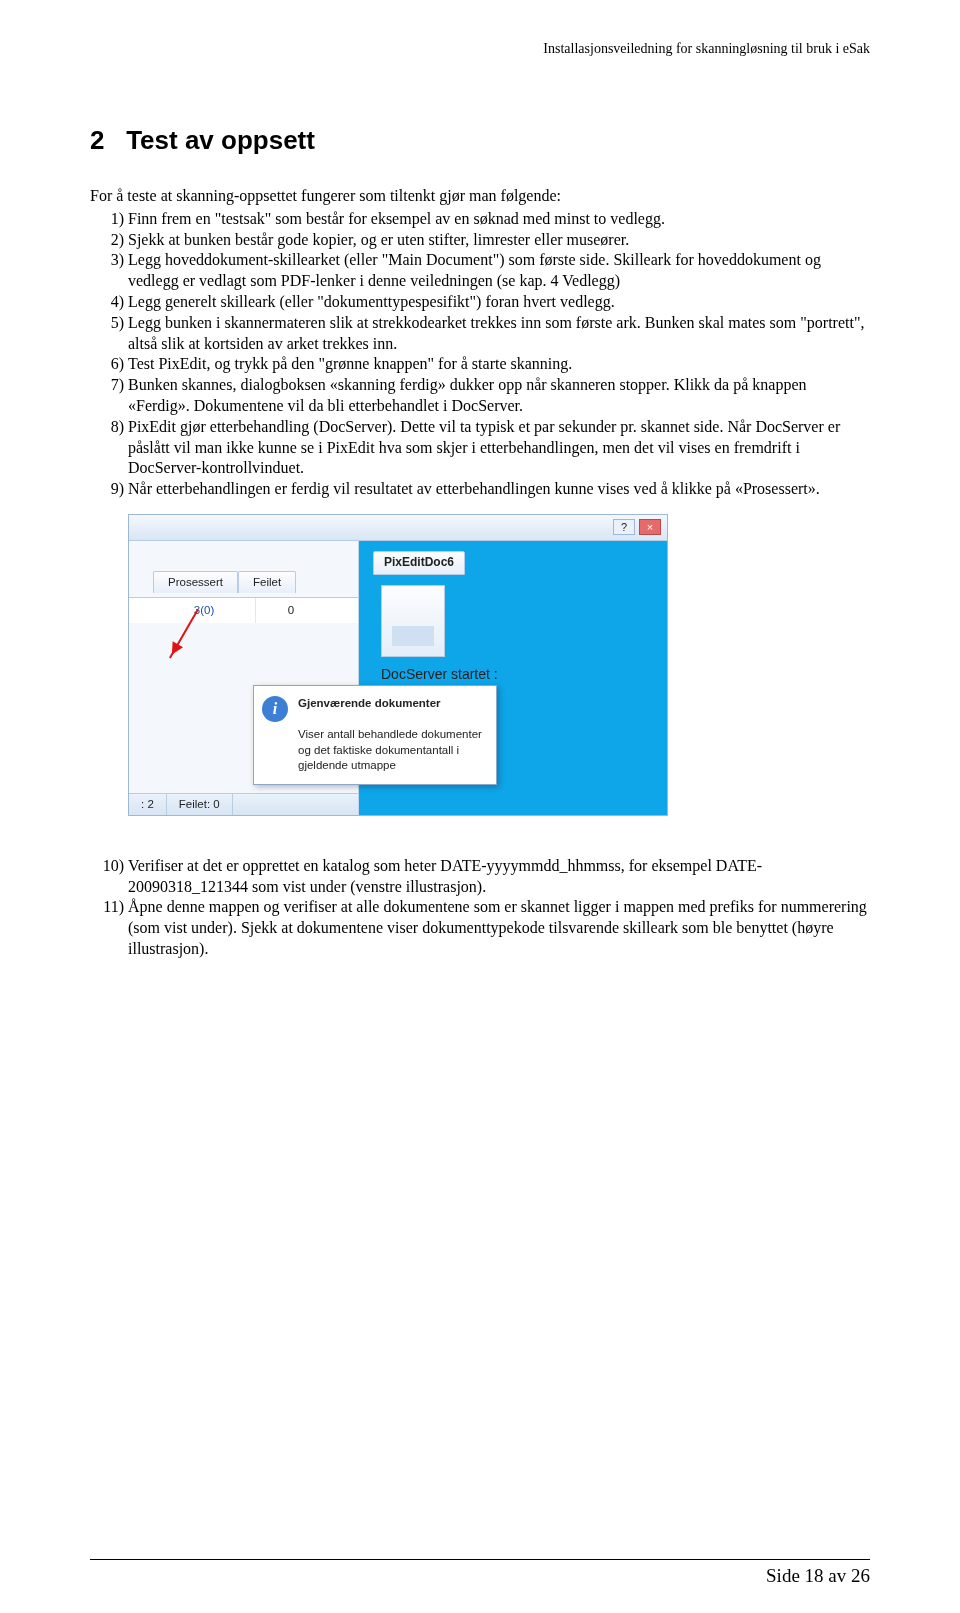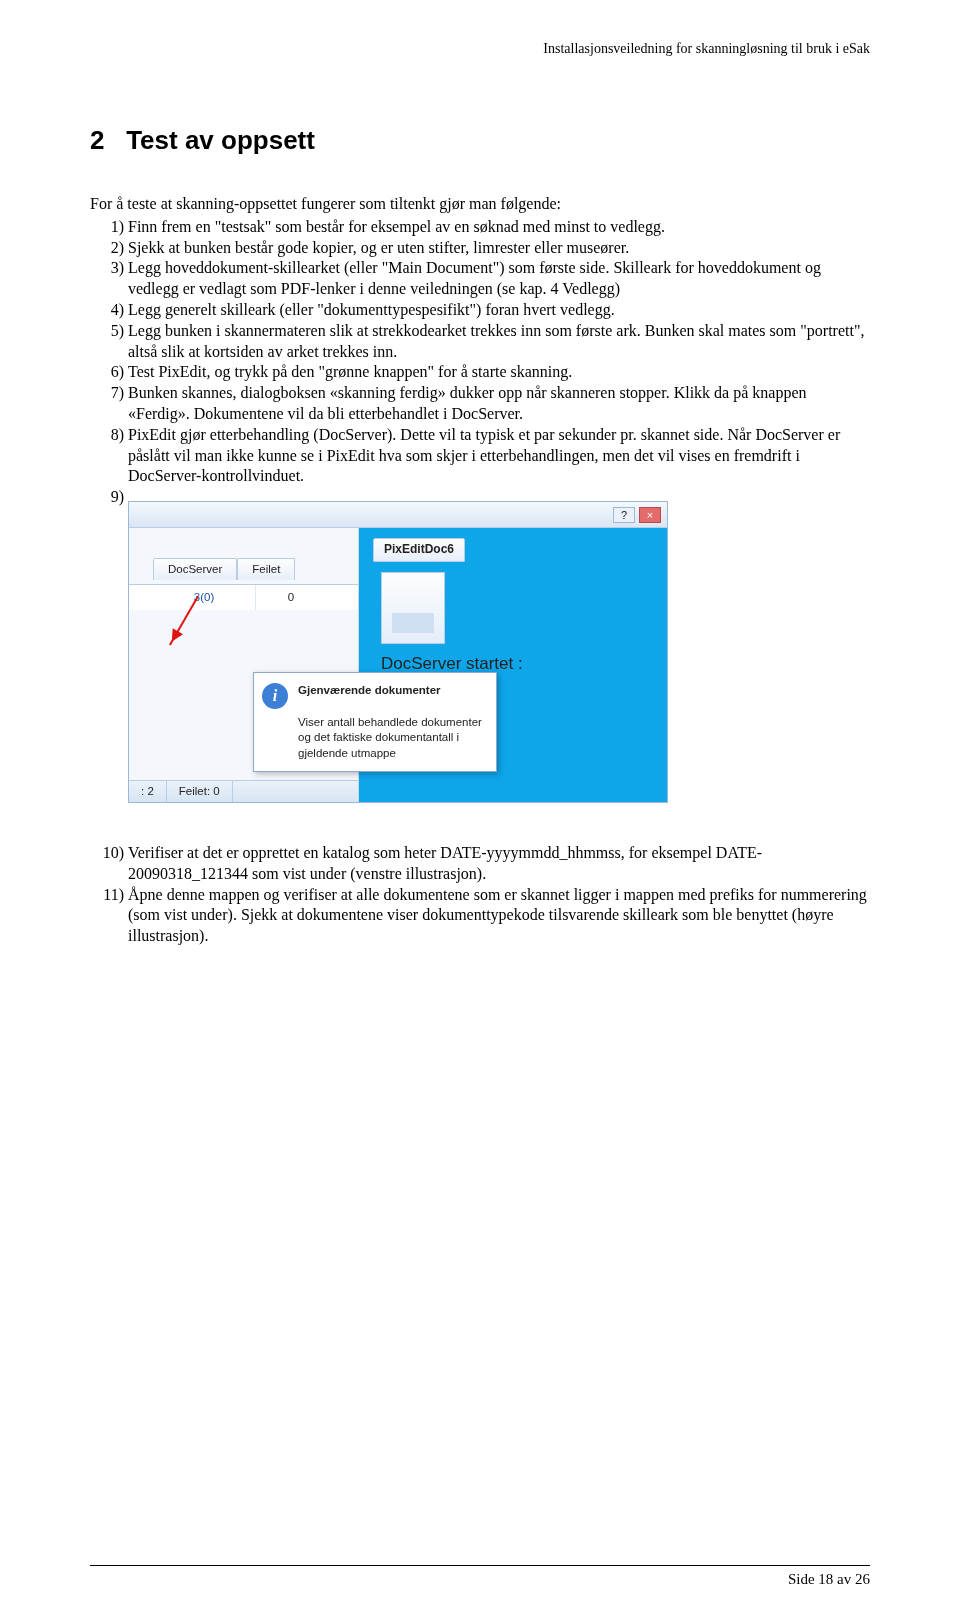--- a/index.html
+++ b/index.html
@@ -19,21 +19,21 @@
   }
   .header-line {
     text-align: right;
     font-size: 14px;
     margin-bottom: 66px;
   }
   h2.section-title {
     font-family: Arial, Helvetica, sans-serif;
     font-weight: bold;
     font-size: 26px;
-    margin-bottom: 36px;
+    margin-bottom: 28px;
   }
   .intro {
     margin-bottom: 2px;
   }
   ol.main-list {
     list-style: none;
     padding-left: 38px;
   }
   ol.main-list > li {
     position: relative;
@@ -53,21 +53,21 @@
     margin-top: 38px;
   }
   .footer {
     position: absolute;
     bottom: 24px;
     right: 90px;
     left: 90px;
     border-top: 1px solid #000;
     padding-top: 4px;
     text-align: right;
-    font-size: 15px;
+    font-size: 19px;
   }
 
   
   .shot {
     width: 540px;
     background: #eaf1fa;
     border: 1px solid #9db7d6;
     font-family: "Segoe UI", Tahoma, Arial, sans-serif;
     font-size: 12px;
     color: #222;
@@ -121,21 +121,21 @@
   .boxhdr{
     border:1px solid #b8cde4;border-radius:2px 2px 0 0;
     padding:3px 10px;background:linear-gradient(#fdfdfe,#e7effa);
     display:inline-block;font-size:12px;font-weight:600;
   }
   .docicon{
     width:64px;height:72px;border:1px solid #b8cde4;margin:10px 0 8px 8px;
     background:linear-gradient(#fdfdfe,#e4eef9);position:relative;
   }
   .docicon::after{content:"";position:absolute;left:10px;right:10px;bottom:10px;height:20px;background:#cfe0f2}
-  .docinfo{font-size:17px;margin-left:8px;line-height:1.4}
+  .docinfo{font-size:14px;margin-left:8px;line-height:1.4}
   .tooltip{
     position:absolute;
     left:124px;top:170px;
     width:244px;
     background:#fff;border:1px solid #8ca7c9;
     box-shadow:2px 2px 6px rgba(0,0,0,.25);
     padding:10px 10px 10px 44px;
     font-size:11.5px;line-height:1.35;
   }
   .tooltip .ticon{
@@ -168,33 +168,33 @@
 
   <ol class="main-list">
     <li><span class="num">1)</span><span>Finn frem en "testsak" som består for eksempel av en søknad med minst to vedlegg.</span></li>
     <li><span class="num">2)</span><span>Sjekk at bunken består gode kopier, og er uten stifter, limrester eller museører.</span></li>
     <li><span class="num">3)</span><span>Legg hoveddokument-skillearket (eller "Main Document") som første side. Skilleark for hoveddokument og vedlegg er vedlagt som PDF-lenker i denne veiledningen (se kap. 4 Vedlegg)</span></li>
     <li><span class="num">4)</span><span>Legg generelt skilleark (eller "dokumenttypespesifikt") foran hvert vedlegg.</span></li>
     <li><span class="num">5)</span><span>Legg bunken i skannermateren slik at strekkodearket trekkes inn som første ark. Bunken skal mates som "portrett", altså slik at kortsiden av arket trekkes inn.</span></li>
     <li><span class="num">6)</span><span>Test PixEdit, og trykk på den "grønne knappen" for å starte skanning.</span></li>
     <li><span class="num">7)</span><span>Bunken skannes, dialogboksen «skanning ferdig» dukker opp når skanneren stopper. Klikk da på knappen «Ferdig». Dokumentene vil da bli etterbehandlet i DocServer.</span></li>
     <li><span class="num">8)</span><span>PixEdit gjør etterbehandling (DocServer). Dette vil ta typisk et par sekunder pr. skannet side. Når DocServer er påslått vil man ikke kunne se i PixEdit hva som skjer i etterbehandlingen, men det vil vises en fremdrift i DocServer-kontrollvinduet.</span></li>
-    <li><span class="num">9)</span></li>
+    <li><span class="num">9)</span><span>Når etterbehandlingen er ferdig vil resultatet av etterbehandlingen kunne vises ved å klikke på «Prosessert».</span></li>
   </ol>
 
   <div class="screenshot-wrap">
     <div class="shot">
       <div class="titlebar">
         <div class="tbtn">?</div>
         <div class="tbtn close">×</div>
       </div>
       <div class="shot-body">
         <div class="leftcol">
           <div class="tabhdrs">
-            <div class="tabh">DocServer</div>
+            <div class="tabh">Prosessert</div>
             <div class="tabh">Feilet</div>
           </div>
           <div class="tabrow">
             <div class="tcell c1 link">3(0)</div>
             <div class="tcell c2">0</div>
           </div>
           <div style="height:170px"></div>
           <div class="statusbar">
             <div class="scell">: 2</div>
             <div class="scell">Feilet: 0</div>

